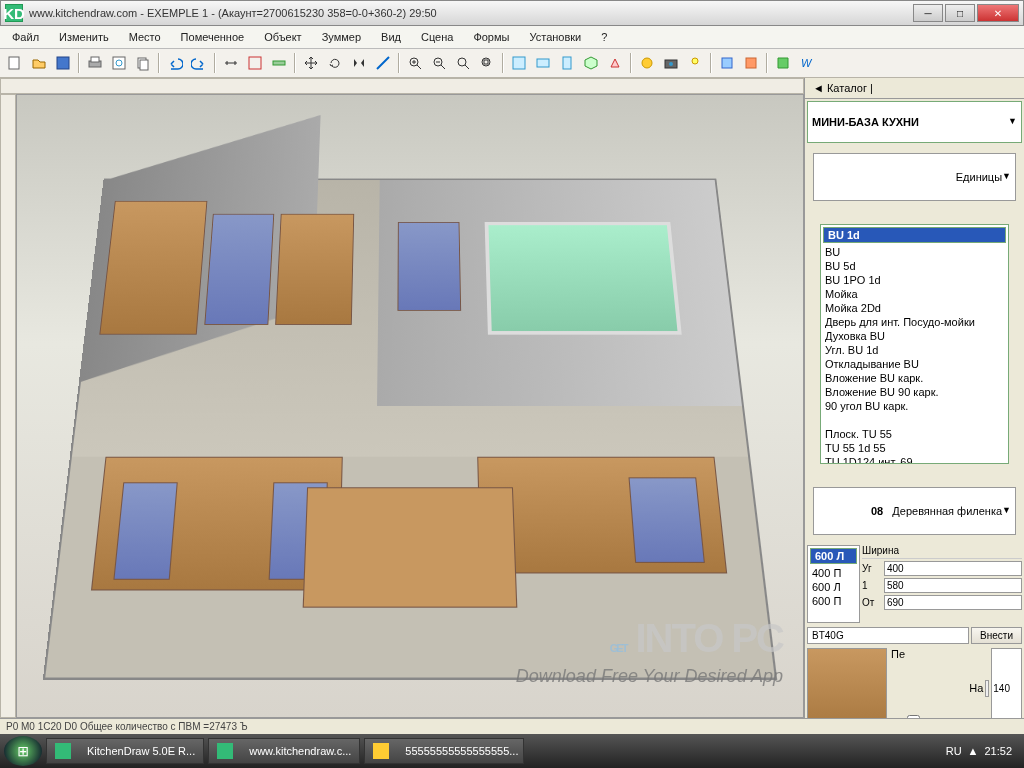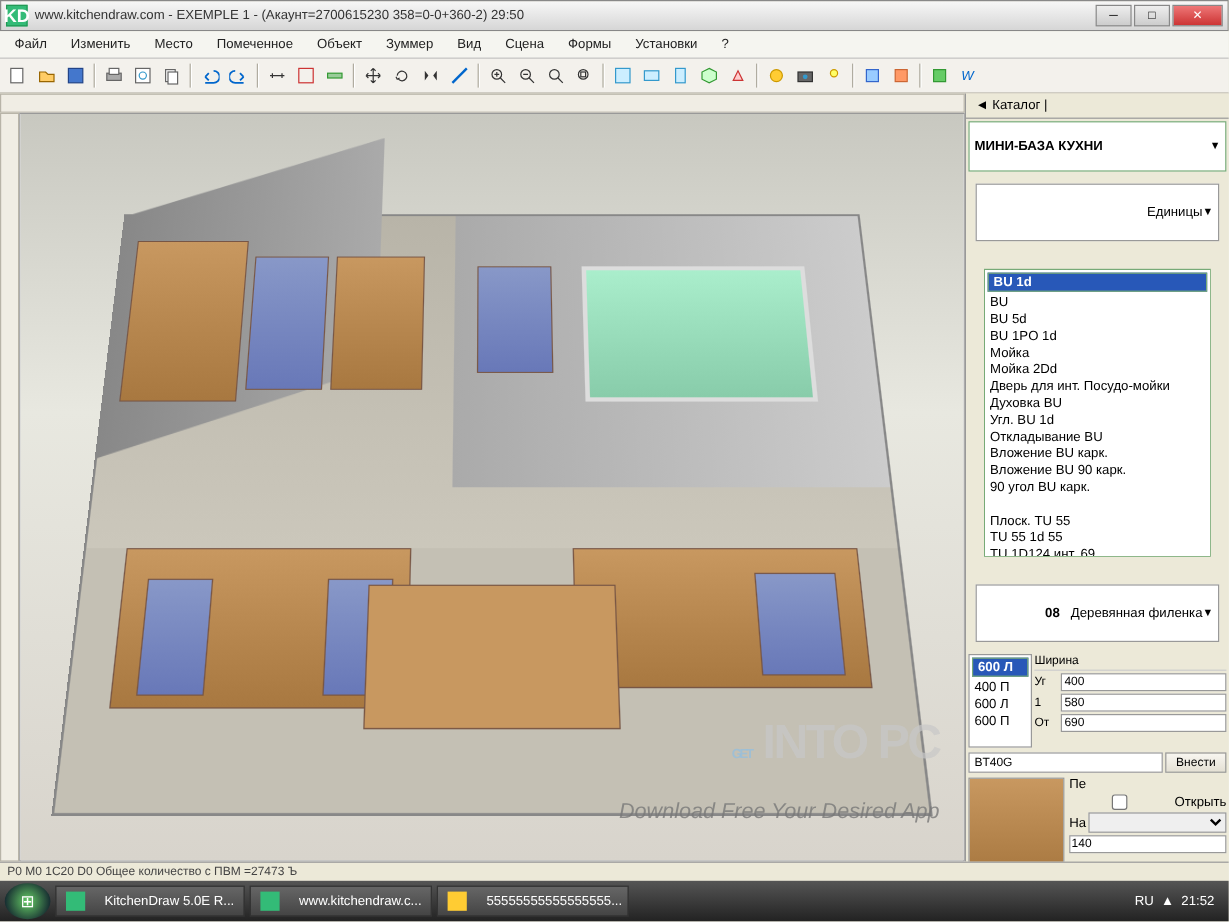--- a/index.html
+++ b/index.html
@@ -40,25 +40,25 @@
 .dimgrid .lb .li.sel{background:#2858b8;color:#fff}
 .dimgrid .props{display:flex;flex-direction:column;gap:2px}
 .dimgrid .prow{display:flex;gap:2px;align-items:center}
 .dimgrid .prow label{width:20px;font-size:10px}
 .dimgrid .prow input{flex:1;border:1px solid #999;padding:1px 2px;font-size:10px;min-width:0}
 .bottomsec{display:flex;gap:2px;padding:2px}
 .bottomsec .lbl{background:#fff;border:1px solid #999;padding:2px 4px;flex:1;font-size:10px}
 .bottomsec .btn{background:linear-gradient(#f8f6f0,#e4e0d4);border:1px solid #999;padding:2px 8px;font-size:10px;cursor:pointer}
 .preview{display:flex;gap:4px;padding:2px}
 .preview .thumb{width:80px;height:80px;background:linear-gradient(#c89860,#a87840);border:1px solid #999}
-.preview .opts{flex:1;display:flex;flex-direction:column;gap:2px;font-size:10px}
+.preview .opts{flex:1;display:flex;flex-direction:row;gap:2px;font-size:10px}
 .preview .opts label{display:flex;align-items:flex-end;gap:4px}
 .preview .opts select,.preview .opts input{border:1px solid #999;font-size:10px;width:100%;padding:1px}
 .statusbar{background:#ece9d8;border-top:1px solid #999;padding:2px 6px;font-size:10px;color:#444;text-align:left}
-.watermark{position:absolute;right:20px;bottom:75px;font-size:40px;font-weight:bold;color:rgba(200,200,200,0.7);font-family:Arial;letter-spacing:-2px}
+.watermark{position:absolute;right:20px;bottom:56px;font-size:40px;font-weight:bold;color:rgba(200,200,200,0.7);font-family:Arial;letter-spacing:-2px}
 .watermark .g{color:rgba(150,190,220,0.8)}
 .dlmark{position:absolute;right:20px;bottom:30px;font-size:18px;font-style:italic;color:rgba(120,120,120,0.8)}
 .taskbar{height:34px;background:linear-gradient(#555,#222);display:flex;align-items:center;padding:0 4px;gap:4px}
 .taskbar .start{width:38px;height:30px;background:radial-gradient(circle,#6c6,#002);border-radius:50%;display:flex;align-items:center;justify-content:center;color:#fff;font-size:14px}
 .taskbar .tbitem{height:26px;background:linear-gradient(#666,#444);border:1px solid #333;padding:0 8px;display:flex;align-items:center;color:#fff;font-size:10px;gap:16px;max-width:160px;overflow:hidden;white-space:nowrap}
 .taskbar .tbitem .ico{width:16px;height:16px;background:#3b7;flex:0 0 16px}
 .taskbar .tray{margin-left:auto;display:flex;align-items:center;gap:6px;color:#fff;font-size:10px;padding-right:8px}
 .ruler{background:#f0ede4;border:1px solid #b8b4a8}
 .ruler.h{height:16px}
 .ruler.v{width:16px}

